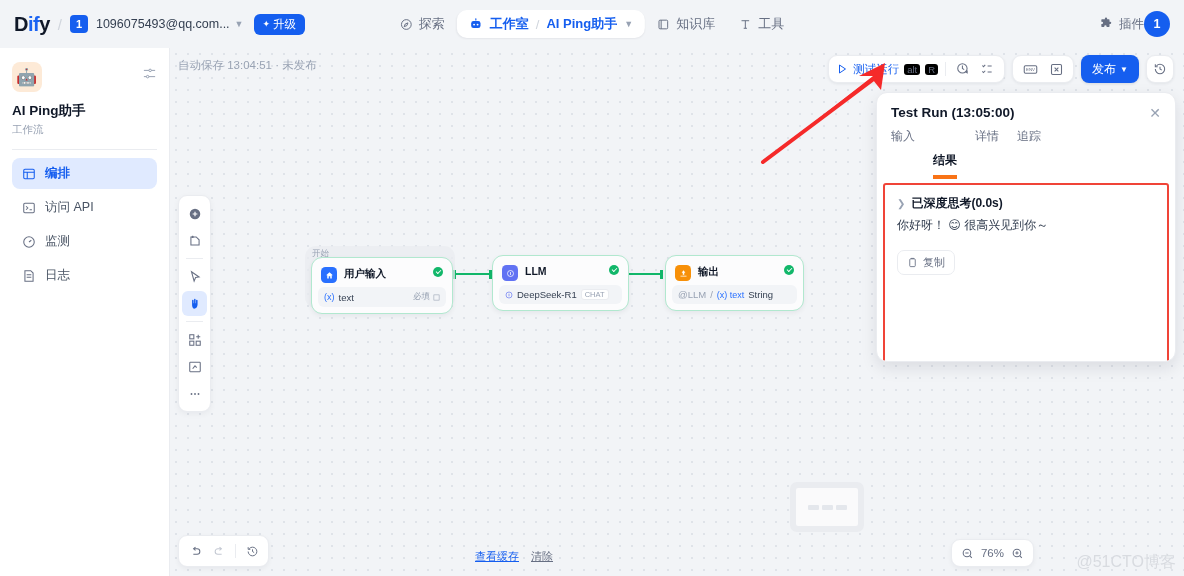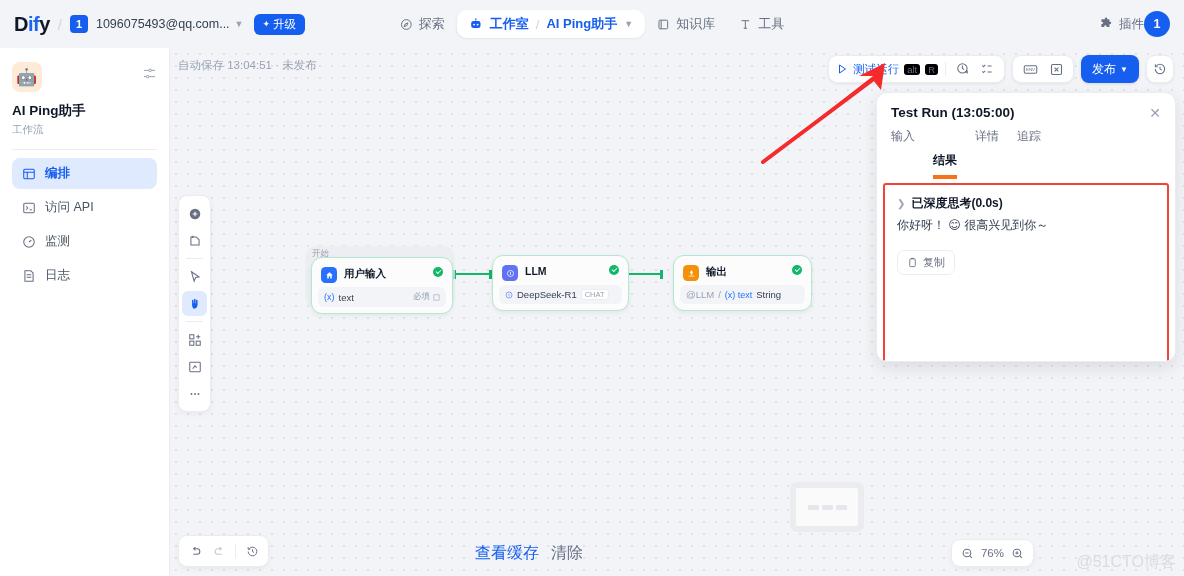--- a/index.html
+++ b/index.html
@@ -165,21 +165,21 @@
   #undobar{
     position:absolute; left:8px; bottom:9px; background:#fff; border:1px solid #eaecf0;
     border-radius:9px; box-shadow:0 2px 5px rgba(16,24,40,.05);
     display:flex;align-items:center; gap:2px; padding:4px 5px;
   }
   #undobar .tool{ width:22px;height:22px;}
   .vsep{ width:1px;height:14px;background:#eaecf0;margin:0 3px;}
   #cachebar{
     position:absolute; left:305px; bottom:12px; display:flex; align-items:center; gap:12px;
   }
-  .linkbtn{ font-size:16px; color:#155eef; cursor:pointer;}
+  .linkbtn{ font-size:11px; color:#155eef; cursor:pointer;text-decoration:underline;}
   .linkbtn.gray{ color:#676f83; }
   #zoombar{
     position:absolute; right:150px; bottom:9px; background:#fff; border:1px solid #eaecf0;
     border-radius:9px; box-shadow:0 2px 5px rgba(16,24,40,.05);
     display:flex;align-items:center;gap:4px;padding:4px 7px;
   }
   #zoombar .z{ font-size:11.5px;color:#676f83;}
 
   
   #rtoolbar{
@@ -449,21 +449,21 @@
     <div class="node-row">
       <svg width="8" height="8" viewBox="0 0 24 24" fill="none" stroke="#6172f3" stroke-width="2">
           <circle cx="12" cy="12" r="9"></circle>
           <path d="M12 8v8"></path>
         </svg>
       <span>DeepSeek-R1</span>
       <span class="chat-tag">CHAT</span>
     </div>
   </div>
 
-  <div class="node" style="left:495px;top:207px;width:139px;margin-left:8px;">
+  <div class="node" style="left:495px;top:207px;width:139px;">
     <div class="node-head">
       <div class="node-ico ico-orange">
         <svg width="9" height="9" viewBox="0 0 24 24" fill="#fff">
             <path d="M4 20h16v-2H4zM12 3l5 7h-3v5h-4v-5H7z"></path>
           </svg>
       </div>
       <div class="node-title">输出</div>
       <div class="node-ok"></div>
     </div>
     <div class="node-row">

